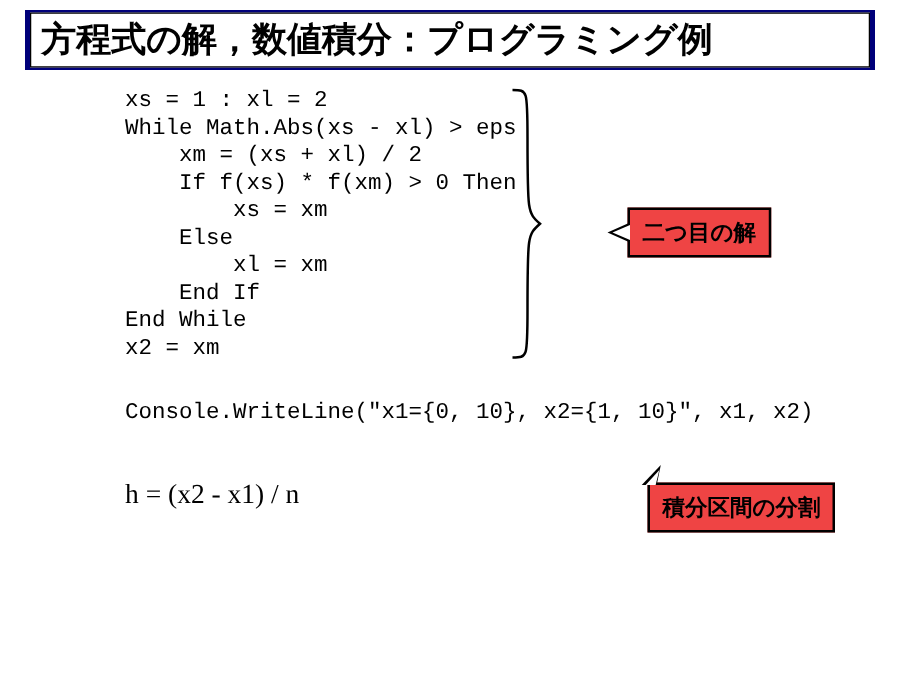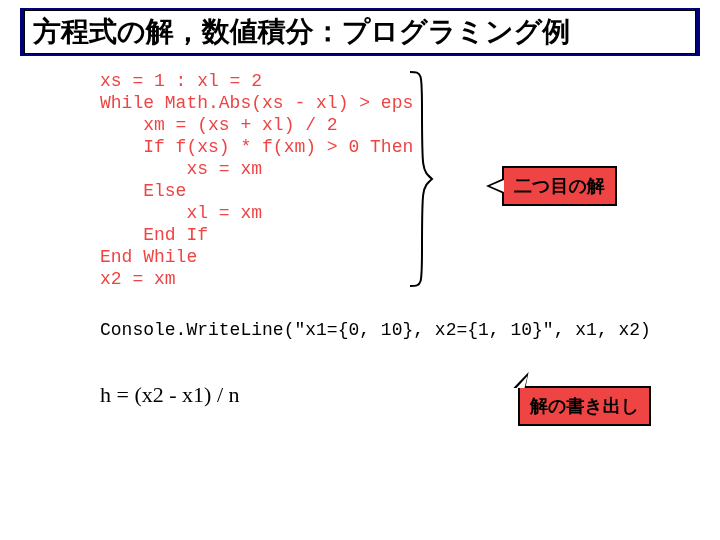--- a/index.html
+++ b/index.html
@@ -37,21 +37,21 @@
     white-space: nowrap;
   }
   .code-block {
     position: absolute;
     top: 70px;
     left: 100px;
     font-family: "MS Gothic", "Courier New", monospace;
     font-size: 18px;
     line-height: 22px;
     white-space: pre;
-    color: #ef4444;
+    color: #000000;
   }
   .brace {
     position: absolute;
     top: 70px;
     left: 406px;
     width: 28px;
     height: 218px;
     pointer-events: none;
   }
   .callout {
@@ -171,17 +171,17 @@
 
   <div class="callout" id="c1">
     <div class="callout-label">二つ目の解</div>
   </div>
 
   <div class="line2">Console.WriteLine("x1={0, 10}, x2={1, 10}", x1, x2)</div>
 
   <div class="line3">h = (x2 - x1) / n</div>
 
   <div class="callout" id="c2">
-    <div class="callout-label">解の書き出し</div>
+    <div class="callout-label">積分区間の分割</div>
   </div>
 
 
 </div>
 
 </body></html>

